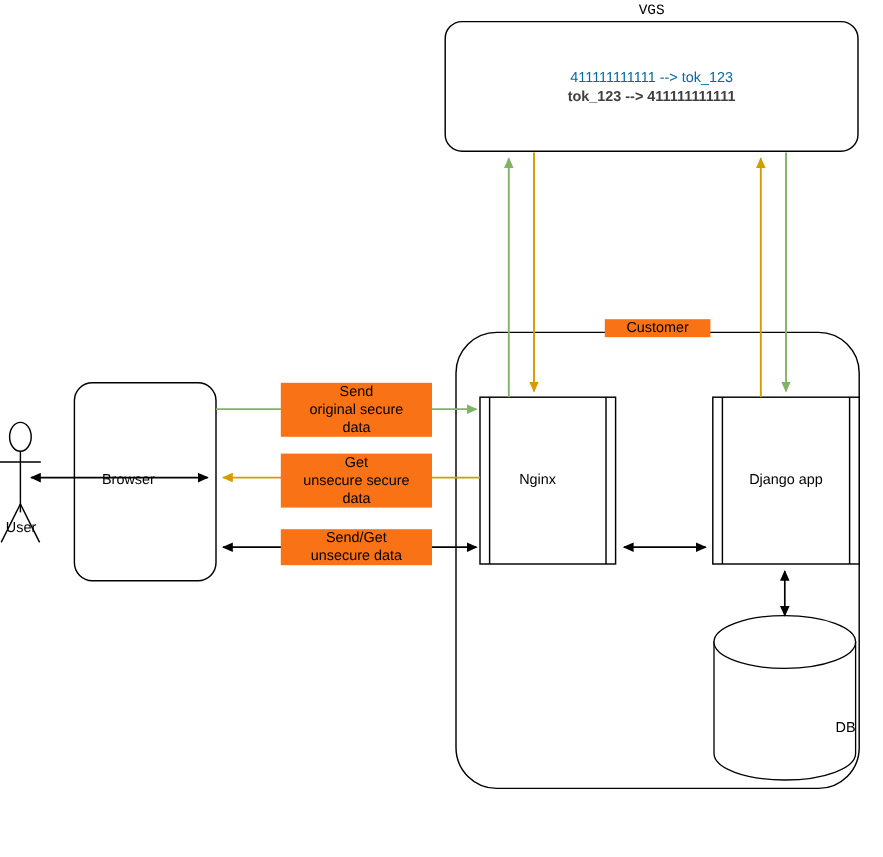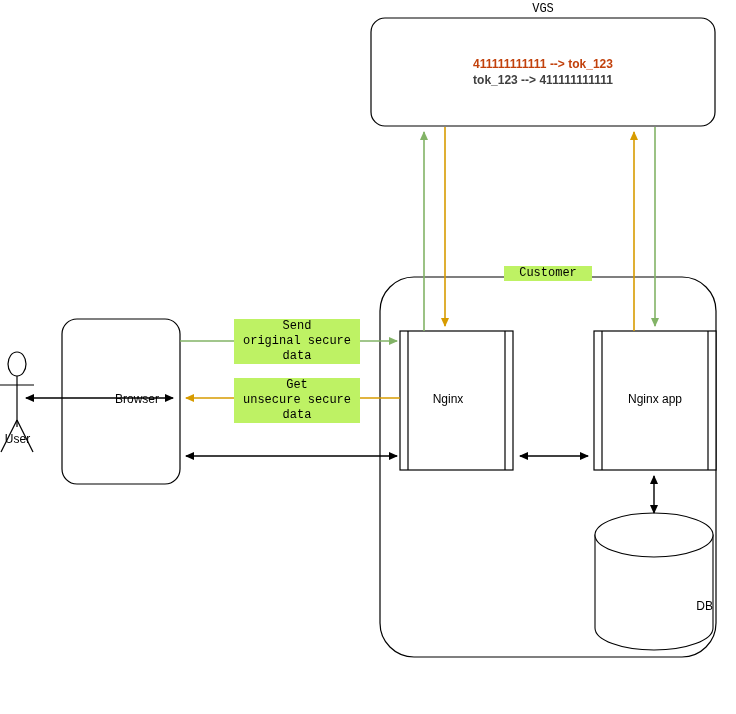--- a/index.html
+++ b/index.html
@@ -48,22 +48,21 @@
   }
   .vgs-line {
     position: absolute;
     font-family: "Liberation Sans", sans-serif;
     font-size: 12px;
     text-align: center;
     line-height: 16px;
     white-space: pre;
   }
   .lbl-bg {
-    background: #bef264;
-    font-family: Liberation Mono, monospace;
+    background: #f97316;
   }
 </style>
 </head>
 <body>
 
 <div id="diagram-root">
 
   <svg id="diagram-svg" viewBox="0 0 736 714">
     <defs>
       <marker id="arrow-black" markerWidth="10" markerHeight="10" refX="8" refY="4" orient="auto" markerUnits="userSpaceOnUse">
@@ -128,38 +127,40 @@
     <line x1="186" y1="456" x2="397" y2="456" stroke="#000000" stroke-width="1.4" marker-end="url(#arrow-black)" marker-start="url(#arrowstart-black)"></line>
 
     <line x1="520" y1="456" x2="588" y2="456" stroke="#000000" stroke-width="1.4" marker-end="url(#arrow-black)" marker-start="url(#arrowstart-black)"></line>
 
     <line x1="654" y1="476" x2="654" y2="513" stroke="#000000" stroke-width="1.4" marker-end="url(#arrow-black)" marker-start="url(#arrowstart-black)"></line>
   </svg>
 
   <div class="node-label" style="left:493px; top:2px; width:100px;font-family:Liberation Mono, monospace;">VGS</div>
 
   <div style="position:absolute; left:371px; top:56px; width:344px; text-align:center;">
-    <div class="vgs-line" style="position:static; color:#c2410c; font-weight:bold;">411111111111 --&gt; tok_123</div>
+    <div class="vgs-line" style="position:static; color:#0369a1; font-weight:normal;">411111111111 --&gt; tok_123</div>
     <div class="vgs-line" style="position:static; color:#404040; font-weight:bold;">tok_123 --&gt; 411111111111</div>
   </div>
 
   <div class="node-label lbl-bg" style="left:504px; top:266px; width:88px;">Customer</div>
 
   <div class="node-label" style="left:0px; top:432px; width:35px;">User</div>
 
-  <div class="node-label" style="left:78px; top:392px; width:118px;">Browser</div>
+  <div class="node-label" style="left:48px; top:392px; width:118px;">Browser</div>
 
   <div class="node-label" style="left:384px; top:392px; width:128px;">Nginx</div>
 
-  <div class="node-label" style="left:594px; top:392px; width:122px;">Nginx app</div>
+  <div class="node-label" style="left:594px; top:392px; width:122px;">Django app</div>
 
   <div class="node-label" style="left:595px; top:599px; width:118px;text-align:right;">DB</div>
 
   <div class="edge-label lbl-bg" style="left:234px; top:367px; width:126px; transform:translateY(-48px);">Send
 original secure
 data</div>
 
   <div class="edge-label lbl-bg" style="left:234px; top:378px; width:126px;">Get
 unsecure secure
 data</div>
 
+  <div class="edge-label lbl-bg" style="left:234px; top:441px; width:126px;">Send/Get
+unsecure data</div>
 
 </div>
 
 </body></html>

